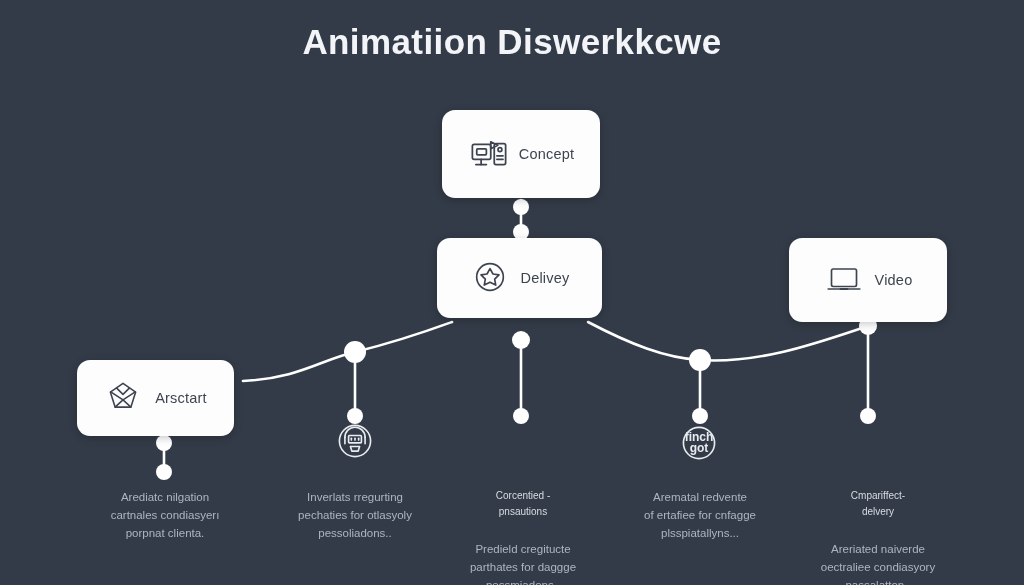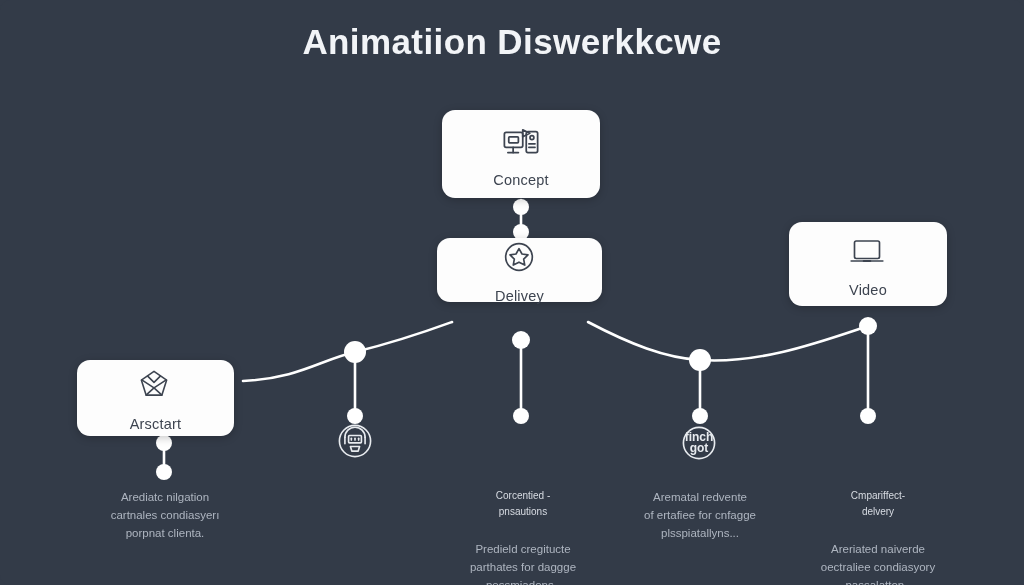--- a/index.html
+++ b/index.html
@@ -27,33 +27,33 @@
     white-space:nowrap;
   }
   
   #wires{position:absolute;left:0;top:0;width:1024px;height:585px;}
   
   .card{
     position:absolute;
     background:#fdfdfd;
     border-radius:13px;
     box-shadow:0 2px 8px rgba(0,0,0,.22);
-    display:flex;flex-direction:column;
+    display:flex;flex-direction:row;
     align-items:center;justify-content:center;
     gap:9px;
   }
   .card .ic{width:42px;height:42px;display:block;}
   .card .lbl{
     font-size:14.5px;
     color:#3d4450;
     letter-spacing:.2px;
   }
   #card-concept{left:442px;top:110px;width:158px;height:88px;}
-  #card-delivery{left:437px;top:238px;width:165px;height:64px;}
-  #card-video{left:789px;top:222px;width:158px;height:84px;}
+  #card-delivery{left:437px;top:238px;width:165px;height:80px;}
+  #card-video{left:789px;top:238px;width:158px;height:84px;}
   #card-start{left:77px;top:360px;width:157px;height:76px;}
   
   .badge{
     position:absolute;
     width:44px;height:44px;
     border-radius:50%;
     display:flex;align-items:center;justify-content:center;
   }
   #badge-network{left:333px;top:421px;}
   #badge-finch{left:677px;top:421px;}
@@ -201,20 +201,26 @@
     </span>
   </div>
 
   <div class="col" id="col-1">
 
     <div class="body">Arediatc nilgation
 cartnales condiasyerı
 porpnat clienta.</div>
   </div>
 
+  <div class="col" id="col-2">
+
+    <div class="body">Inverlats rregurting
+pechaties for otlasyoly
+pessoliadons..</div>
+  </div>
 
   <div class="col" id="col-3">
     <div class="head">Corcentied -
 pnsautions</div>
     <div class="body">Predield cregitucte
 parthates for daggge
 pessmiadons..</div>
   </div>
 
   <div class="col" id="col-4">

